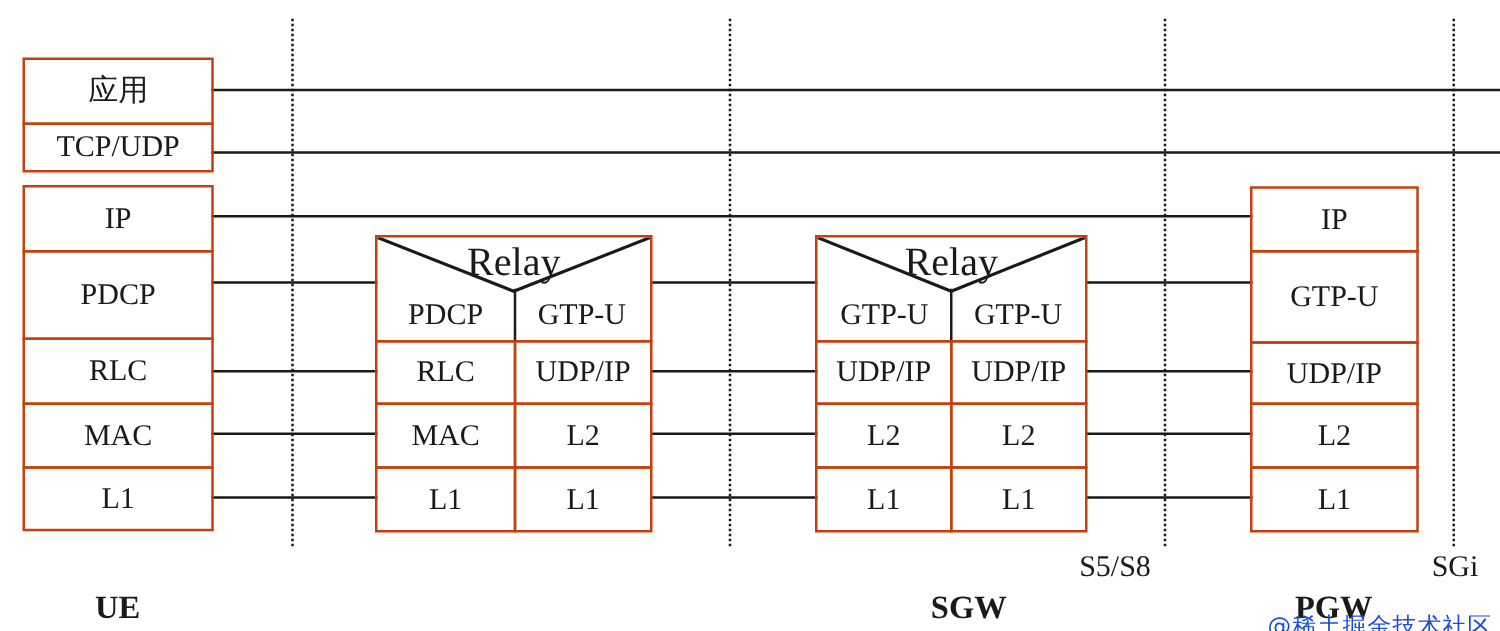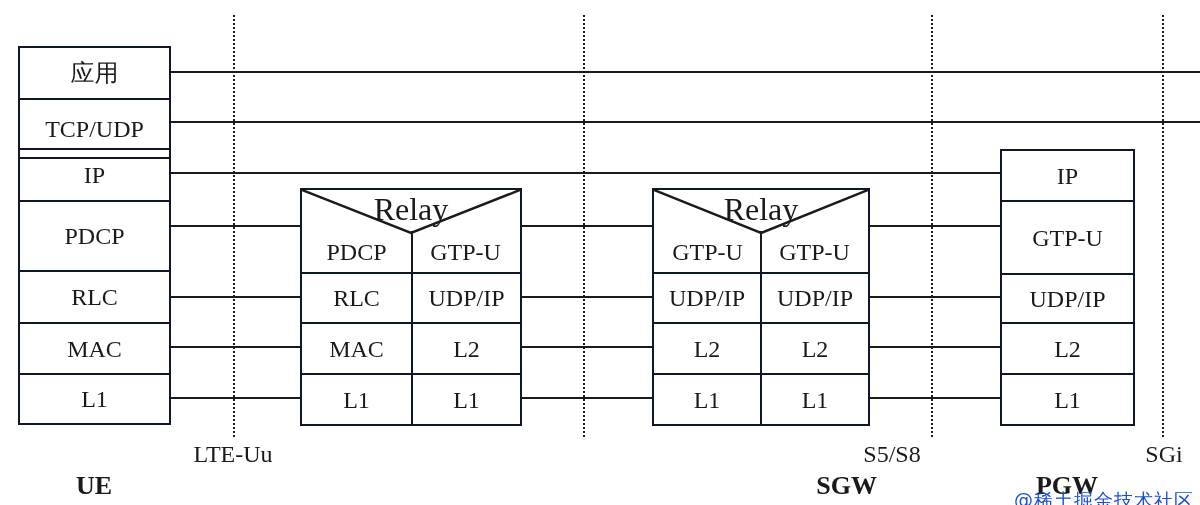--- a/index.html
+++ b/index.html
@@ -2,21 +2,21 @@
 <html><head>
 <meta charset="utf-8">
 <style>
   html,body{margin:0;padding:0;background:#fff;}
   .canvas{
     position:relative;width:1200px;height:505px;background:#ffffff;
     font-family:"Liberation Serif","DejaVu Serif",serif;color:#1a1a1a;
     overflow:hidden;
   }
   .cell{
-    position:absolute;border:2px solid #0f172a;box-sizing:border-box;
+    position:absolute;border:2px solid #c2410c;box-sizing:border-box;
     display:flex;align-items:center;justify-content:center;
     font-size:24px;line-height:1;background:transparent;
   }
   .hline{position:absolute;height:2px;background:#1a1a1a;}
   .vline{position:absolute;width:2px;background:#1a1a1a;}
   .vdot{position:absolute;width:0;border-left:2px dotted #1a1a1a;}
   .hdr{padding:0;}
   .hdr svg{position:absolute;left:0;top:0;width:100%;height:100%;}
   .hdr .relay{position:absolute;left:0;right:0;top:3px;text-align:center;font-size:32px;}
   .hdr .half{position:absolute;top:42px;bottom:0;display:flex;align-items:center;justify-content:center;font-size:24px;}
@@ -53,21 +53,21 @@
   <div class="hline" style="left:520px;top:296px;width:134px;"></div>
   <div class="hline" style="left:520px;top:346px;width:134px;"></div>
   <div class="hline" style="left:520px;top:397px;width:134px;"></div>
 
   <div class="hline" style="left:868px;top:225px;width:134px;"></div>
   <div class="hline" style="left:868px;top:296px;width:134px;"></div>
   <div class="hline" style="left:868px;top:346px;width:134px;"></div>
   <div class="hline" style="left:868px;top:397px;width:134px;"></div>
 
   <div class="cell" style="left:18px;top:46px;width:153px;height:54px;">应用</div>
-  <div class="cell" style="left:18px;top:98px;width:153px;height:61px;">TCP/UDP</div>
+  <div class="cell" style="left:18px;top:98px;width:153px;height:40px;">TCP/UDP</div>
   <div class="cell" style="left:18px;top:148px;width:153px;height:54px;">IP</div>
   <div class="cell" style="left:18px;top:200px;width:153px;height:72px;">PDCP</div>
   <div class="cell" style="left:18px;top:270px;width:153px;height:54px;">RLC</div>
   <div class="cell" style="left:18px;top:322px;width:153px;height:53px;">MAC</div>
   <div class="cell" style="left:18px;top:373px;width:153px;height:52px;">L1</div>
 
   <div class="cell hdr" style="left:300px;top:188px;width:222px;height:86px;">
     <svg viewBox="0 0 218 82" preserveAspectRatio="none">
       <polyline points="0,0 109,43 218,0" fill="none" stroke="#1a1a1a" stroke-width="2.5"></polyline>
     </svg>
@@ -98,23 +98,22 @@
   <div class="cell" style="left:760px;top:322px;width:110px;height:53px;">L2</div>
   <div class="cell" style="left:652px;top:373px;width:110px;height:53px;">L1</div>
   <div class="cell" style="left:760px;top:373px;width:110px;height:53px;">L1</div>
 
   <div class="cell" style="left:1000px;top:149px;width:135px;height:53px;">IP</div>
   <div class="cell" style="left:1000px;top:200px;width:135px;height:75px;">GTP-U</div>
   <div class="cell" style="left:1000px;top:273px;width:135px;height:51px;">UDP/IP</div>
   <div class="cell" style="left:1000px;top:322px;width:135px;height:53px;">L2</div>
   <div class="cell" style="left:1000px;top:373px;width:135px;height:53px;">L1</div>
 
-  <div class="iflabel" style="left:153px;top:441px;">LTE-Uu</div>
   <div class="iflabel" style="left:812px;top:441px;">S5/S8</div>
   <div class="iflabel" style="left:1084px;top:441px;">SGi</div>
 
   <div class="nodelabel" style="left:14px;top:471px;">UE</div>
-  <div class="nodelabel" style="left:717px;top:471px;text-align:right;">SGW</div>
+  <div class="nodelabel" style="left:695px;top:471px;">SGW</div>
   <div class="nodelabel" style="left:987px;top:471px;">PGW</div>
 
   <div class="watermark">@稀土掘金技术社区</div>
 
 </div>
 
 </body></html>

